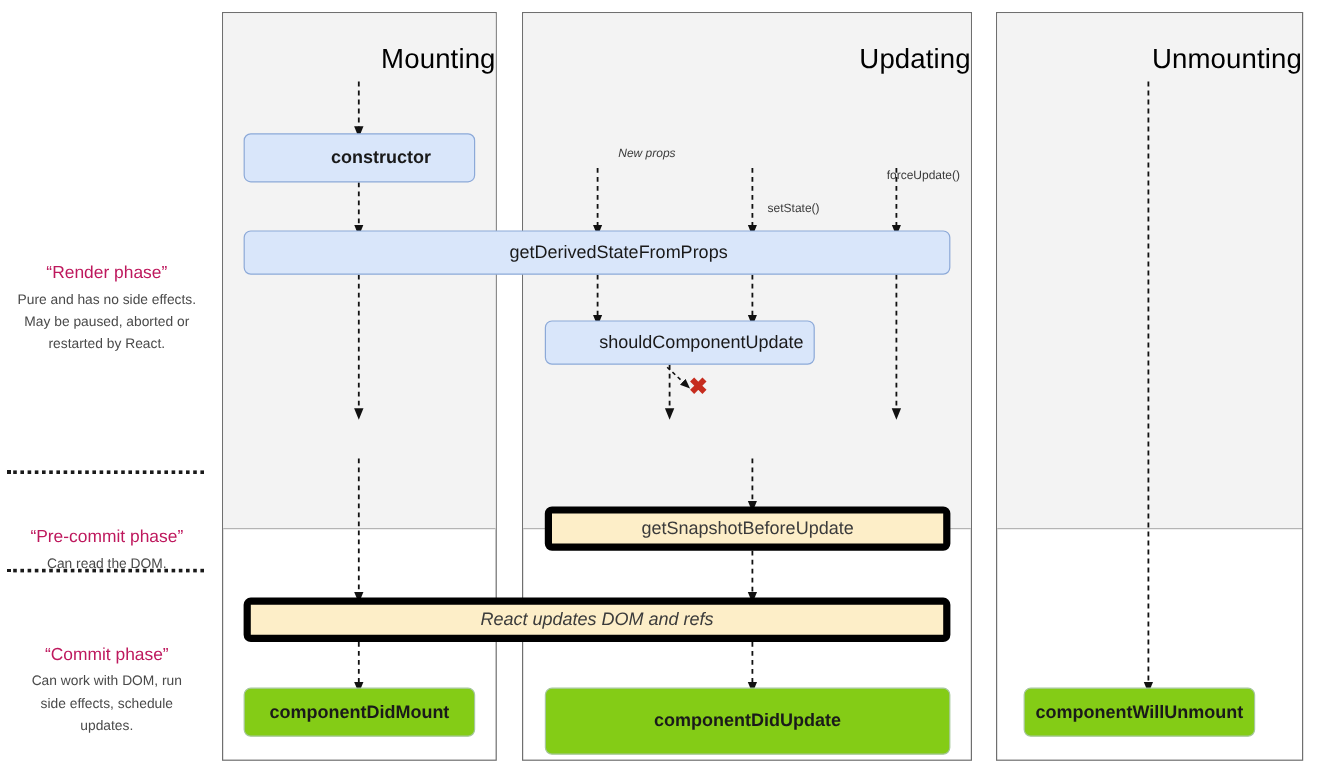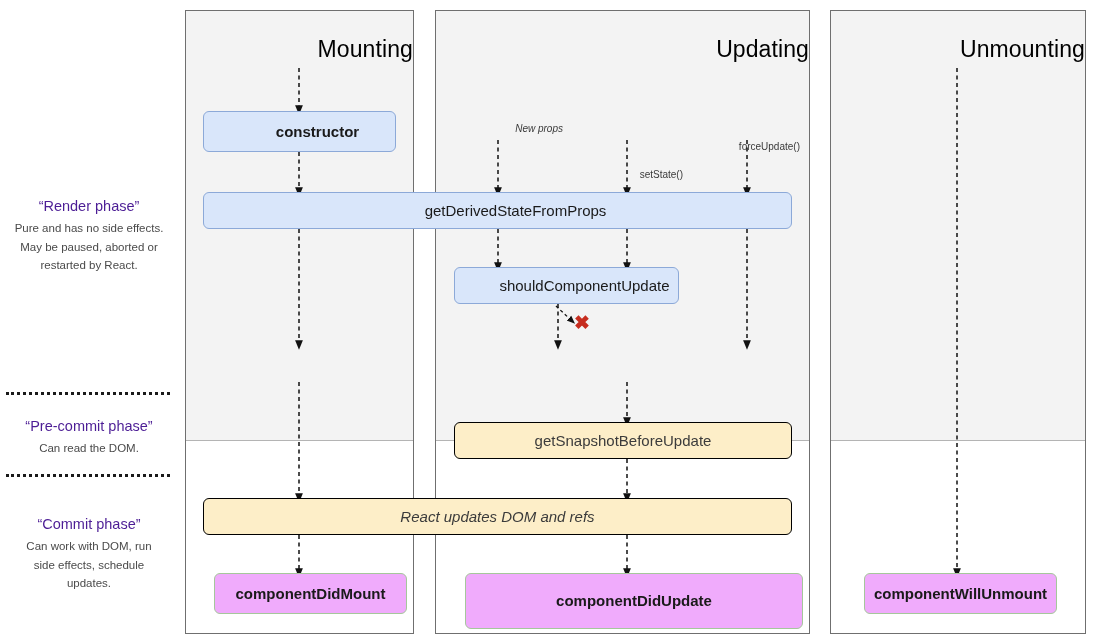--- a/index.html
+++ b/index.html
@@ -46,22 +46,23 @@
 
   
   .phase-block {
     position: absolute;
     width: 178px;
     left: 0;
     text-align: center;
   }
   .phase-title {
     font-size: 14.5px;
-    color: #4c1d95;
+    color: #be185d;
     margin-bottom: 5px;
+    margin-top: 22px;
   }
   .phase-desc {
     font-size: 11.5px;
     line-height: 18.5px;
     color: #4a4a4a;
   }
   .dotted-rule {
     position: absolute;
     left: 6px;
     width: 164px;
@@ -82,28 +83,27 @@
     line-height: 1.2;
   }
   .lc-blue {
     background: #d9e6fa;
     border: 1px solid #8ca9d8;
     color: #1a1a1a;
     padding-left: 36px;
   }
   .lc-orange {
     background: #fdeec8;
-    border: 1px solid #000000;
+    border: 6px solid #000000;
     color: #3b3b3b;
   }
   .lc-green {
-    background: #f0abfc;
+    background: #84cc16;
     border: 1px solid #a5c79b;
     color: #1a1a1a;
-    margin-left: 11px;
   }
   .bold { font-weight: bold; }
   .italic { font-style: italic; }
 
   
   .trigger-label {
     position: absolute;
     font-size: 10px;
     color: #3a3a3a;
     text-align: right;

